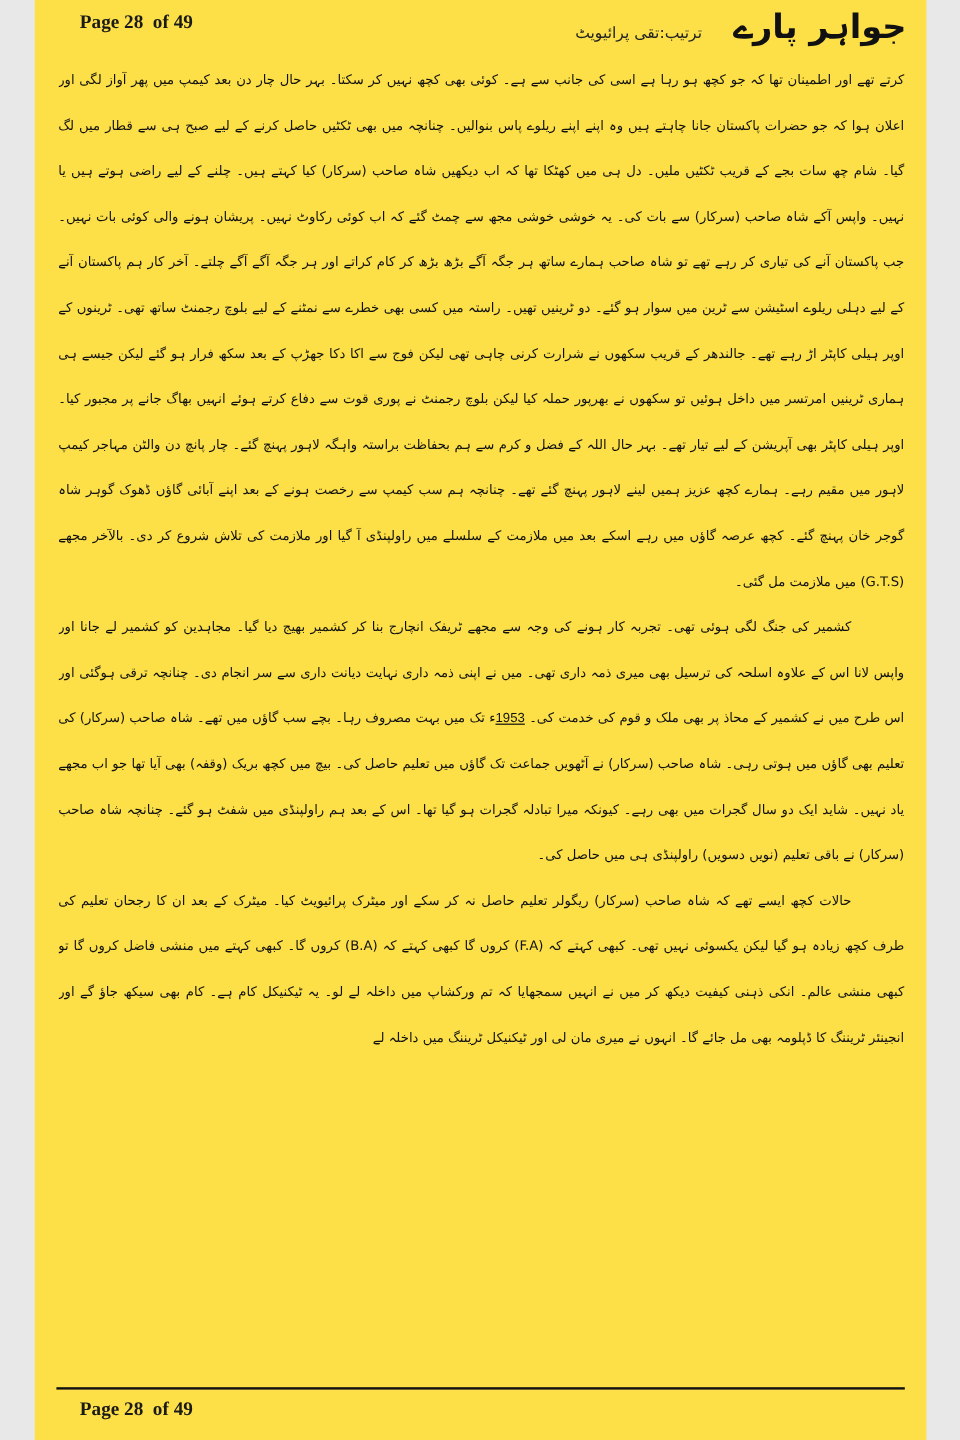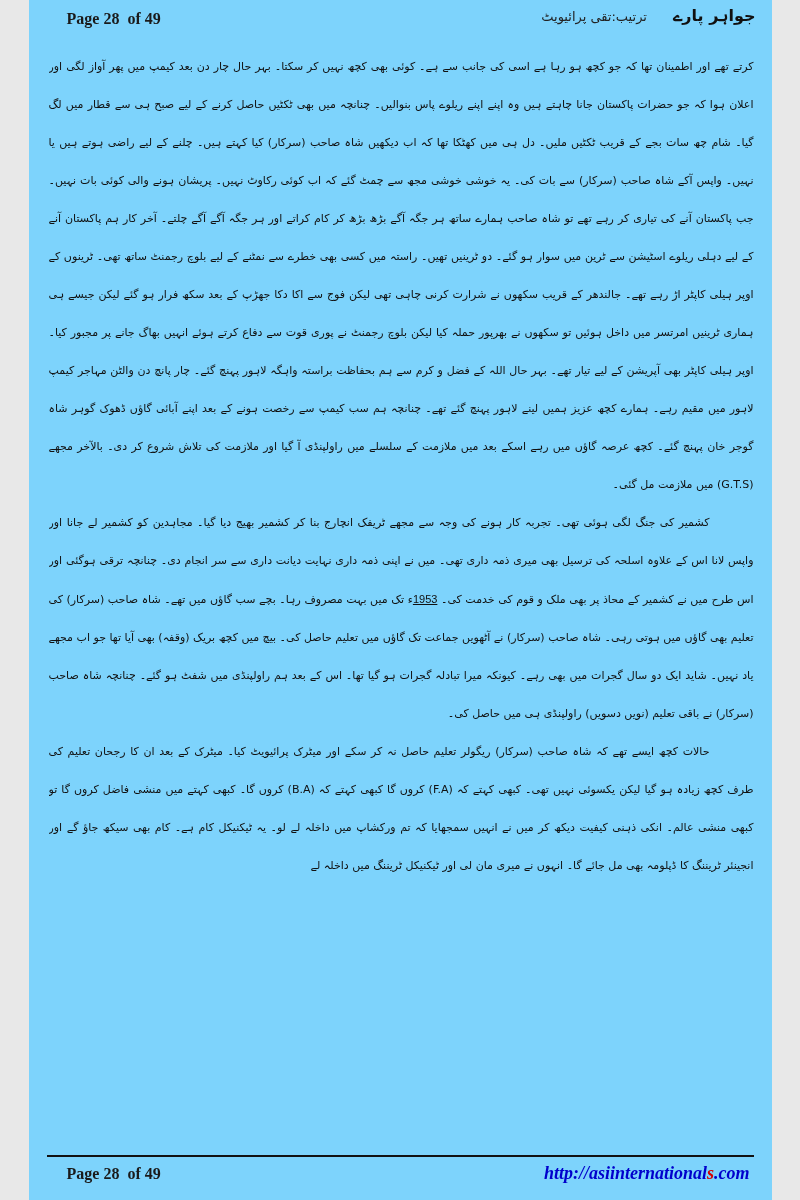--- a/index.html
+++ b/index.html
@@ -5,21 +5,21 @@
   html, body {
     margin: 0;
     padding: 0;
     background: #e8e8e8;
   }
   .page {
     position: relative;
     width: 743px;
     height: 1200px;
     margin: 0 auto;
-    background: #7dd3fc;
+    background: #fde047;
     overflow: hidden;
     font-family: "DejaVu Sans", sans-serif;
     color: #0d0d0d;
   }
 
   
   .header {
     position: absolute;
     top: 6px;
     left: 38px;
@@ -36,21 +36,21 @@
     white-space: pre;
     padding-top: 4px;
   }
   .header-right {
     direction: rtl;
     display: flex;
     align-items: baseline;
     gap: 26px;
   }
   .book-title {
-    font-size: 16px;
+    font-size: 28px;
     font-weight: bold;
     color: #111111;
   }
   .compiler {
     font-size: 13px;
     color: #222222;
   }
 
   
   .body-text {
@@ -122,17 +122,16 @@
   <div class="body-text">
     <p><span>کرتے تھے اور اطمینان تھا کہ جو کچھ ہو رہا ہے اسی کی جانب سے ہے۔ کوئی بھی کچھ نہیں کر سکتا۔ بہر حال چار دن بعد کیمپ میں پھر آواز لگی اور اعلان ہوا کہ جو حضرات پاکستان جانا چاہتے ہیں وہ اپنے اپنے ریلوے پاس بنوالیں۔ چنانچہ میں بھی ٹکٹیں حاصل کرنے کے لیے صبح ہی سے قطار میں لگ گیا۔ شام چھ سات بجے کے قریب ٹکٹیں ملیں۔ دل ہی میں کھٹکا تھا کہ اب دیکھیں شاہ صاحب (سرکار) کیا کہتے ہیں۔ چلنے کے لیے راضی ہوتے ہیں یا نہیں۔ واپس آکے شاہ صاحب (سرکار) سے بات کی۔ یہ خوشی خوشی مجھ سے چمٹ گئے کہ اب کوئی رکاوٹ نہیں۔ پریشان ہونے والی کوئی بات نہیں۔ جب پاکستان آنے کی تیاری کر رہے تھے تو شاہ صاحب ہمارے ساتھ ہر جگہ آگے بڑھ بڑھ کر کام کراتے اور ہر جگہ آگے آگے چلتے۔ آخر کار ہم پاکستان آنے کے لیے دہلی ریلوے اسٹیشن سے ٹرین میں سوار ہو گئے۔ دو ٹرینیں تھیں۔ راستہ میں کسی بھی خطرے سے نمٹنے کے لیے بلوچ رجمنٹ ساتھ تھی۔ ٹرینوں کے اوپر ہیلی کاپٹر اڑ رہے تھے۔ جالندھر کے قریب سکھوں نے شرارت کرنی چاہی تھی لیکن فوج سے اکا دکا جھڑپ کے بعد سکھ فرار ہو گئے لیکن جیسے ہی ہماری ٹرینیں امرتسر میں داخل ہوئیں تو سکھوں نے بھرپور حملہ کیا لیکن بلوچ رجمنٹ نے پوری قوت سے دفاع کرتے ہوئے انہیں بھاگ جانے پر مجبور کیا۔ اوپر ہیلی کاپٹر بھی آپریشن کے لیے تیار تھے۔ بہر حال اللہ کے فضل و کرم سے ہم بحفاظت براستہ واہگہ لاہور پہنچ گئے۔ چار پانچ دن والٹن مہاجر کیمپ لاہور میں مقیم رہے۔ ہمارے کچھ عزیز ہمیں لینے لاہور پہنچ گئے تھے۔ چنانچہ ہم سب کیمپ سے رخصت ہونے کے بعد اپنے آبائی گاؤں ڈھوک گوہر شاہ گوجر خان پہنچ گئے۔ کچھ عرصہ گاؤں میں رہے اسکے بعد میں ملازمت کے سلسلے میں راولپنڈی آ گیا اور ملازمت کی تلاش شروع کر دی۔ بالآخر مجھے (G.T.S) میں ملازمت مل گئی۔</span></p>
     <p class="indented"><span>کشمیر کی جنگ لگی ہوئی تھی۔ تجربہ کار ہونے کی وجہ سے مجھے ٹریفک انچارج بنا کر کشمیر بھیج دیا گیا۔ مجاہدین کو کشمیر لے جانا اور واپس لانا اس کے علاوہ اسلحہ کی ترسیل بھی میری ذمہ داری تھی۔ میں نے اپنی ذمہ داری نہایت دیانت داری سے سر انجام دی۔ چنانچہ ترقی ہوگئی اور اس طرح میں نے کشمیر کے محاذ پر بھی ملک و قوم کی خدمت کی۔ </span><span class="year-underlined">1953</span><span>ء تک میں بہت مصروف رہا۔ بچے سب گاؤں میں تھے۔ شاہ صاحب (سرکار) کی تعلیم بھی گاؤں میں ہوتی رہی۔ شاہ صاحب (سرکار) نے آٹھویں جماعت تک گاؤں میں تعلیم حاصل کی۔ بیچ میں کچھ بریک (وقفہ) بھی آیا تھا جو اب مجھے یاد نہیں۔ شاید ایک دو سال گجرات میں بھی رہے۔ کیونکہ میرا تبادلہ گجرات ہو گیا تھا۔ اس کے بعد ہم راولپنڈی میں شفٹ ہو گئے۔ چنانچہ شاہ صاحب (سرکار) نے باقی تعلیم (نویں دسویں) راولپنڈی ہی میں حاصل کی۔</span></p>
     <p class="indented"><span>حالات کچھ ایسے تھے کہ شاہ صاحب (سرکار) ریگولر تعلیم حاصل نہ کر سکے اور میٹرک پرائیویٹ کیا۔ میٹرک کے بعد ان کا رجحان تعلیم کی طرف کچھ زیادہ ہو گیا لیکن یکسوئی نہیں تھی۔ کبھی کہتے کہ (F.A) کروں گا کبھی کہتے کہ (B.A) کروں گا۔ کبھی کہتے میں منشی فاضل کروں گا تو کبھی منشی عالم۔ انکی ذہنی کیفیت دیکھ کر میں نے انہیں سمجھایا کہ تم ورکشاپ میں داخلہ لے لو۔ یہ ٹیکنیکل کام ہے۔ کام بھی سیکھ جاؤ گے اور انجینئر ٹریننگ کا ڈپلومہ بھی مل جائے گا۔ انہوں نے میری مان لی اور ٹیکنیکل ٹریننگ میں داخلہ لے</span></p>
   </div>
 
   <div class="footer">
     <hr class="footer-rule">
     <div class="footer-row">
       <span class="page-label">Page 28  of 49</span>
-      <a class="site-url" href="#"><span class="url-blue">http://asiinternational</span><span class="url-red">s</span><span class="url-blue">.com</span></a>
     </div>
   </div>
 
 </div>
 
 </body></html>

